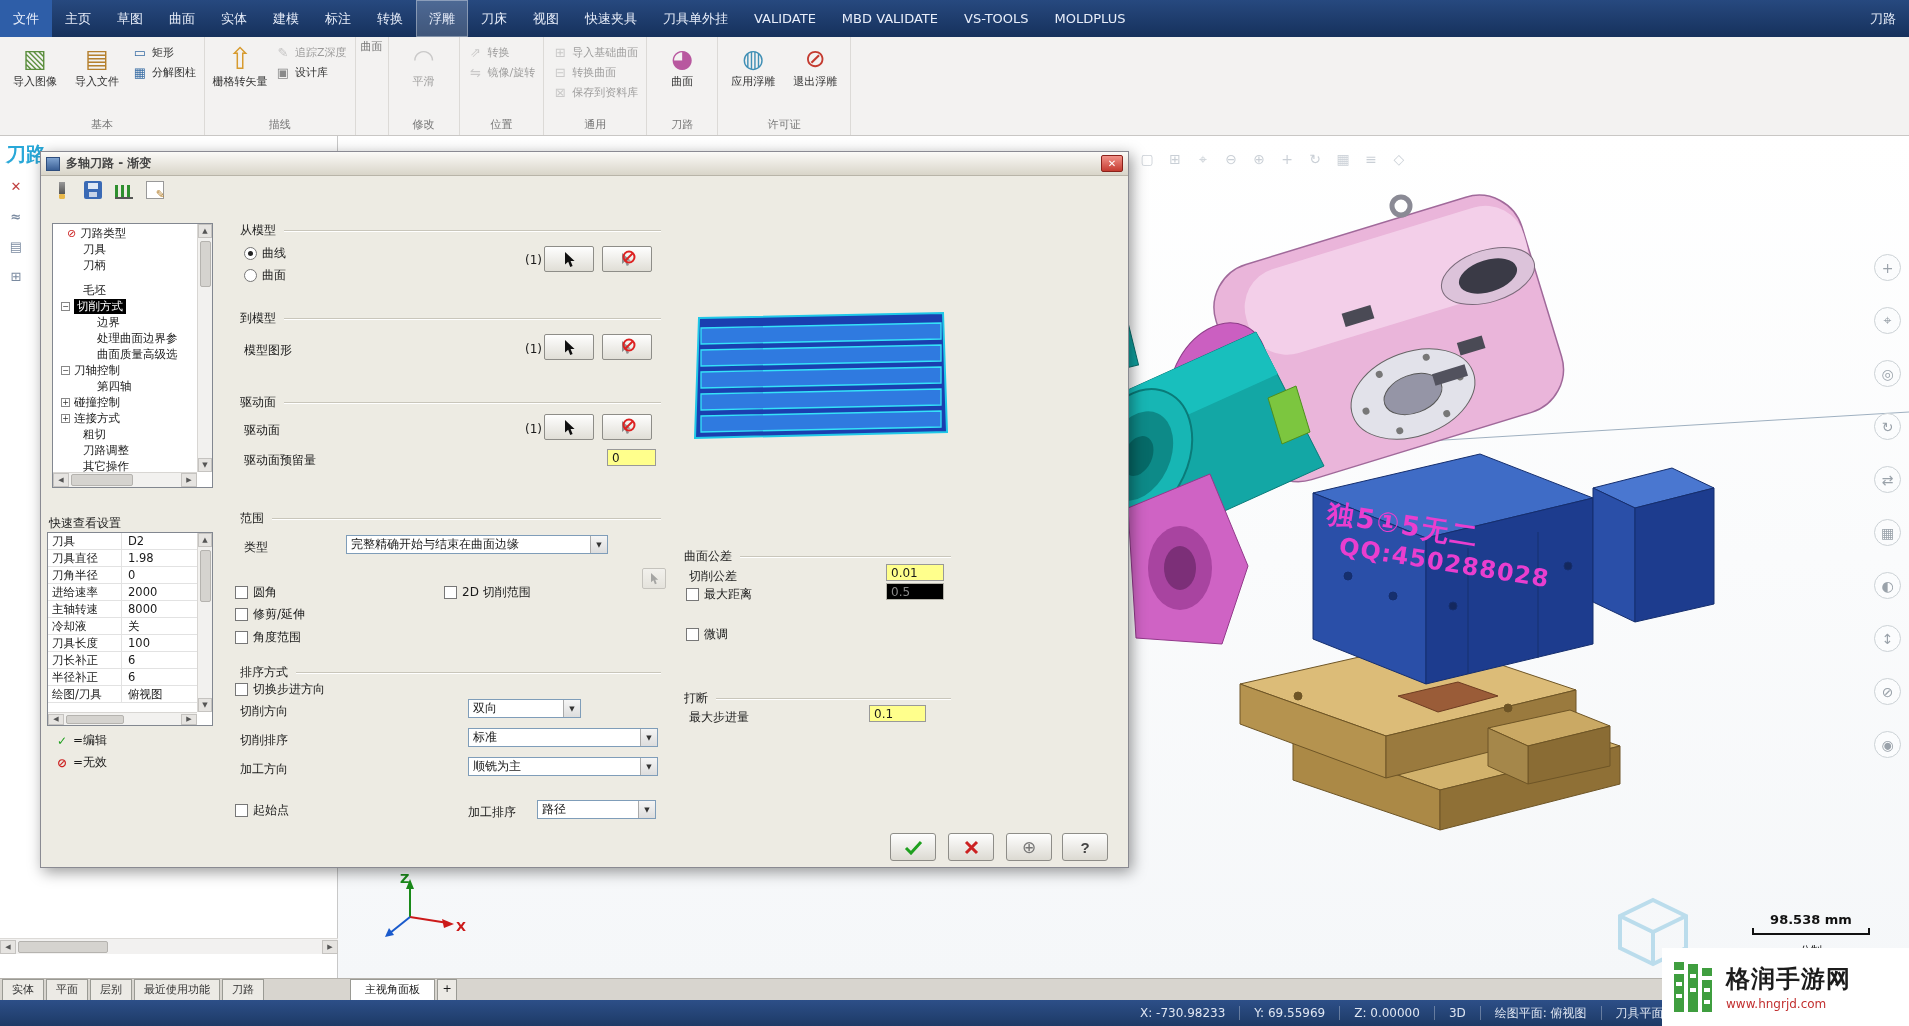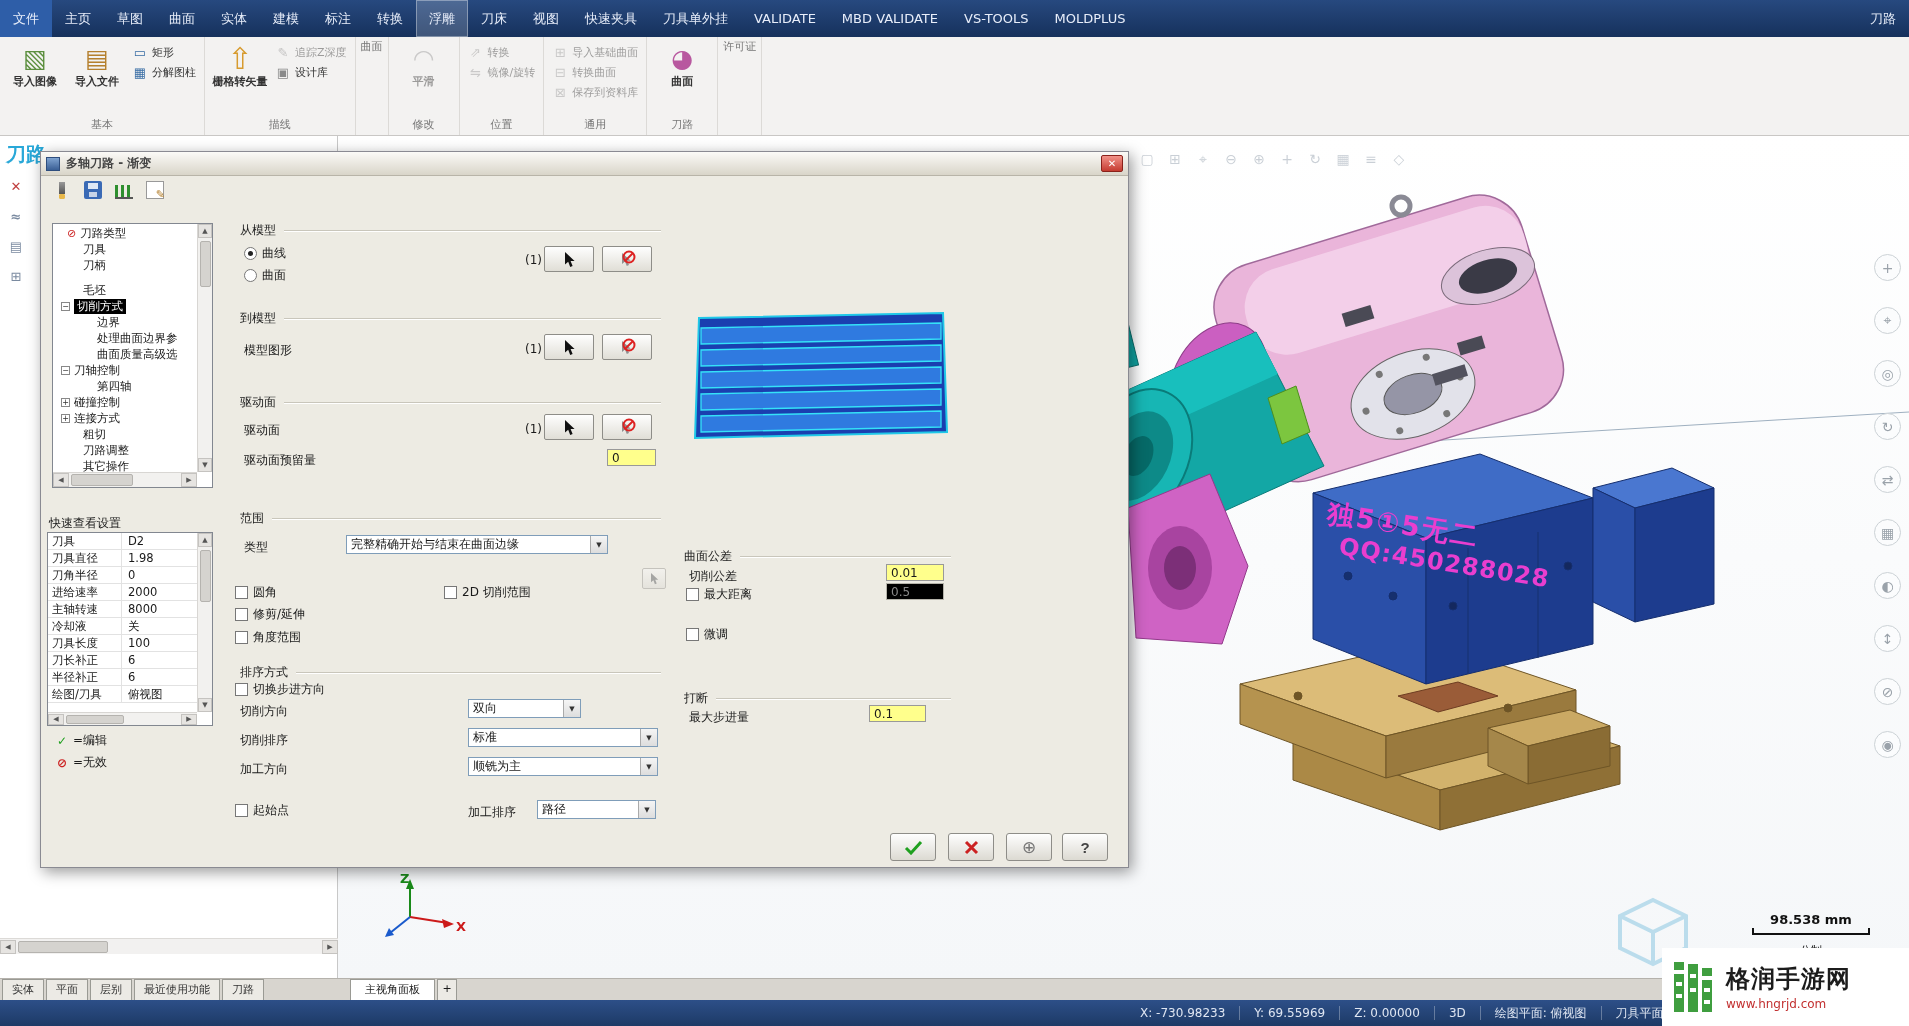--- a/index.html
+++ b/index.html
@@ -15,21 +15,21 @@
   .mtab.right { margin-left:auto; }
 
   
   .ribbon { position:absolute; left:0; top:37px; width:1909px; height:99px; background:#f3f2f1;
     border-bottom:1px solid #c9c7c5; display:flex; z-index:15; }
   .rgroup { display:flex; flex-direction:column; border-right:1px solid #dcdad7; padding:2px 5px 0; }
   .rgroup-items { flex:1; display:flex; align-items:flex-start; gap:2px; }
   .rgroup-label { height:18px; text-align:center; color:#777; font-size:11px; line-height:16px; }
   .rbig { width:60px; display:flex; flex-direction:column; align-items:center; padding:3px 1px 0; }
   .ricon { width:34px; height:32px; display:flex; align-items:center; justify-content:center; font-size:25px; }
-  .rlabel { font-size:11px; color:#333; text-align:center; line-height:13px; margin-top:1px;font-weight:bold; }
+  .rlabel { font-size:11px; color:#333; text-align:center; line-height:13px; margin-top:1px; }
   .rsmallcol { display:flex; flex-direction:column; gap:4px; padding-top:5px; }
   .rsmall { display:flex; align-items:center; gap:4px; font-size:11px; color:#333; padding:0 3px; white-space:nowrap; }
   .ricon16 { width:16px; height:16px; display:flex; align-items:center; justify-content:center; font-size:13px; }
   .dis { opacity:.45; filter:grayscale(1); }
   .rarrows { display:flex; flex-direction:column; gap:2px; padding-top:8px; }
   .rarrow { width:14px; height:14px; border:1px solid #c5c3c0; background:#fafafa; color:#666;
     display:flex; align-items:center; justify-content:center; font-size:8px; }
 
   .ri-import-image::before{content:"▧";color:#5b8f3e}
   .ri-import-file::before{content:"▤";color:#b5802e}
@@ -312,20 +312,30 @@
     <div class="rgroup-items">
       <div class="rbig">
         <span class="ricon ri-surfpath"></span>
         <span class="rlabel">曲面</span>
       </div>
     </div>
     <div class="rgroup-label">刀路</div>
   </div>
 
   <div class="rgroup">
+    <div class="rgroup-items">
+      <div class="rbig">
+        <span class="ricon ri-apply"></span>
+        <span class="rlabel">应用浮雕</span>
+      </div>
+      <div class="rbig">
+        <span class="ricon ri-exit"></span>
+        <span class="rlabel">退出浮雕</span>
+      </div>
+    </div>
     <div class="rgroup-label">许可证</div>
   </div>
 </div>
 
 <div class="left-panel">
   <div class="lp-title">刀路</div>
   <div class="lp-icons">
     <span class="lp-ic lp-close"></span>
     <span class="lp-ic lp-wave"></span>
     <span class="lp-ic lp-grid"></span>

